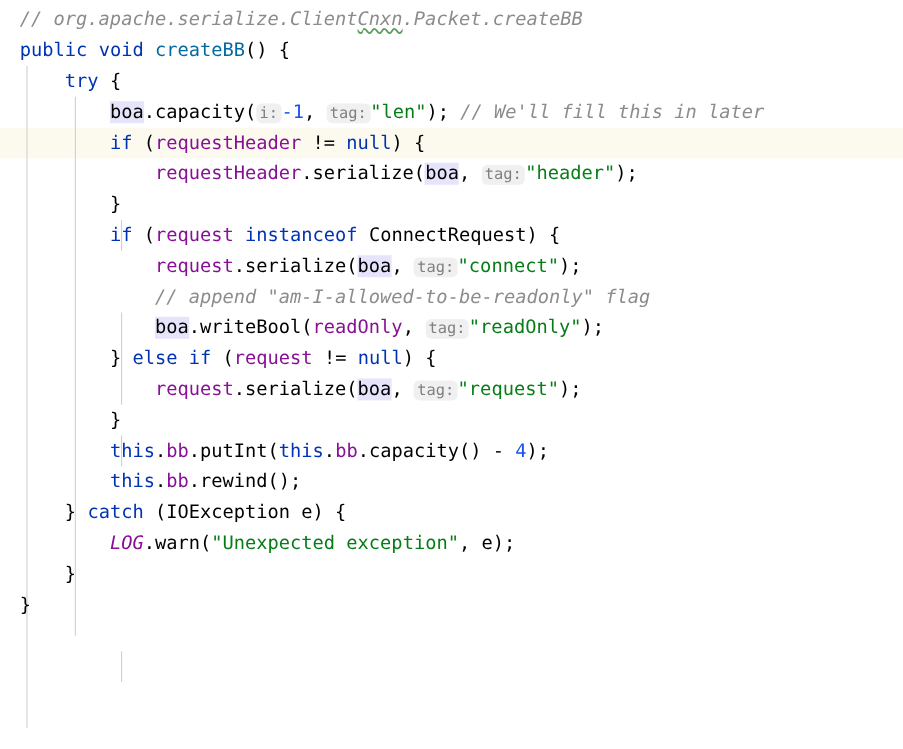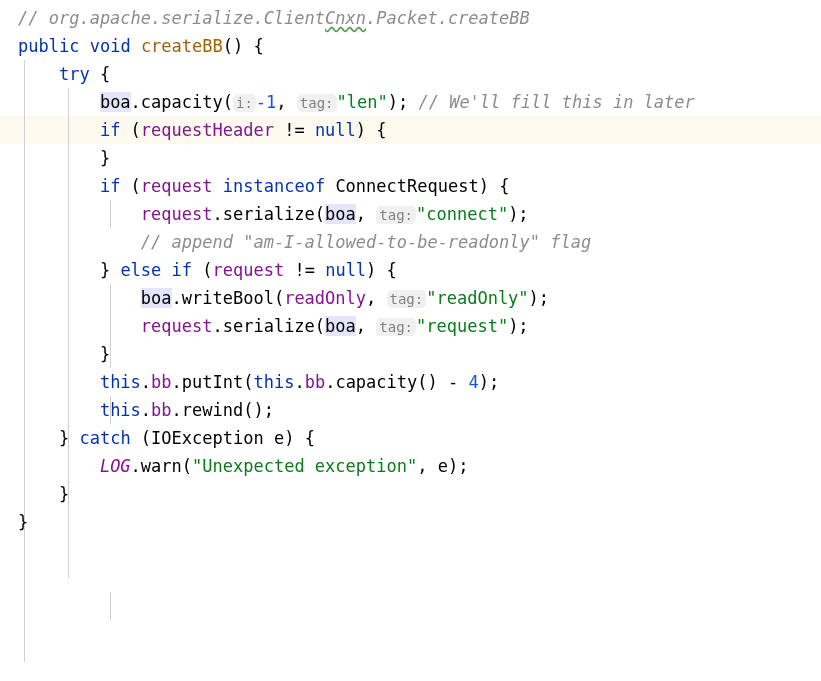--- a/index.html
+++ b/index.html
@@ -39,21 +39,21 @@
   }
   .line {
     height: 28px;
     white-space: pre;
     padding-left: 18px;
   }
   
   .kw   { color: #0033b3; }          
   .pln  { color: #000000; }          
   .typ  { color: #000000; }          
-  .mth  { color: #a16207; }          
+  .mth  { color: #0369a1; }          
   .smth { color: #000000; font-style: italic; }  
   .fld  { color: #871094; }          
   .sfld { color: #871094; font-style: italic; }  
   .num  { color: #1750eb; }          
   .str  { color: #067d17; }          
   .cmt  { color: #8c8c8c; font-style: italic; }  
   
   .occ  { background: #e6e4fb; }
   
   .sel  { background: #a6d2ff; }
@@ -93,32 +93,33 @@
     <div class="line"><span class="kw">public</span><span class="pln"> </span><span class="kw">void</span><span class="pln"> </span><span class="mth">createBB</span><span class="pln">() {</span></div>
 
     <div class="line"><span class="pln">    </span><span class="kw">try</span><span class="pln"> {</span></div>
 
 
 
     <div class="line"><span class="pln">        </span><span class="pln occ">boa</span><span class="pln">.capacity(</span><span class="hint">i:</span><span class="num">-1</span><span class="pln">, </span><span class="hint">tag:</span><span class="str">"len"</span><span class="pln">);</span><span class="pln"> </span><span class="cmt">// We'll fill this in later</span></div>
 
     <div class="line"><span class="pln">        </span><span class="kw">if</span><span class="pln"> (</span><span class="fld">requestHeader</span><span class="pln"> != </span><span class="kw">null</span><span class="pln">) {</span></div>
 
+    <div class="line"><span class="pln">            </span><span class="fld">requestHeader</span><span class="pln">.serialize(</span><span class="pln occ">boa</span><span class="pln">, </span><span class="hint">tag:</span><span class="str">"header"</span><span class="pln">);</span></div>
 
     <div class="line"><span class="pln">        </span><span class="pln">}</span></div>
 
     <div class="line"><span class="pln">        </span><span class="kw">if</span><span class="pln"> (</span><span class="fld">request</span><span class="pln"> </span><span class="kw">instanceof</span><span class="pln"> </span><span class="typ">ConnectRequest</span><span class="pln">) {</span></div>
 
     <div class="line"><span class="pln">            </span><span class="fld">request</span><span class="pln">.serialize(</span><span class="pln occ">boa</span><span class="pln">, </span><span class="hint">tag:</span><span class="str">"connect"</span><span class="pln">);</span></div>
 
     <div class="line"><span class="pln">            </span><span class="cmt">// append "am-I-allowed-to-be-readonly" flag</span></div>
 
+    <div class="line"><span class="pln">            </span><span class="pln occ">boa</span><span class="pln">.writeBool(</span><span class="fld">readOnly</span><span class="pln">, </span><span class="hint">tag:</span><span class="str">"readOnly"</span><span class="pln">);</span></div>
+
     <div class="line"><span class="pln">        </span><span class="pln">} </span><span class="kw">else</span><span class="pln"> </span><span class="kw">if</span><span class="pln"> (</span><span class="fld">request</span><span class="pln"> != </span><span class="kw">null</span><span class="pln">) {</span></div>
-
-    <div class="line"><span class="pln">            </span><span class="pln occ">boa</span><span class="pln">.writeBool(</span><span class="fld">readOnly</span><span class="pln">, </span><span class="hint">tag:</span><span class="str">"readOnly"</span><span class="pln">);</span></div>
 
     <div class="line"><span class="pln">            </span><span class="fld">request</span><span class="pln">.serialize(</span><span class="pln occ">boa</span><span class="pln">, </span><span class="hint">tag:</span><span class="str">"request"</span><span class="pln">);</span></div>
 
     <div class="line"><span class="pln">        </span><span class="pln">}</span></div>
 
 
 
     <div class="line"><span class="pln">        </span><span class="kw">this</span><span class="pln">.</span><span class="fld">bb</span><span class="pln">.putInt(</span><span class="kw">this</span><span class="pln">.</span><span class="fld">bb</span><span class="pln">.capacity() - </span><span class="num">4</span><span class="pln">);</span></div>
 
     <div class="line"><span class="pln">        </span><span class="kw">this</span><span class="pln">.</span><span class="fld">bb</span><span class="pln">.rewind();</span></div>

